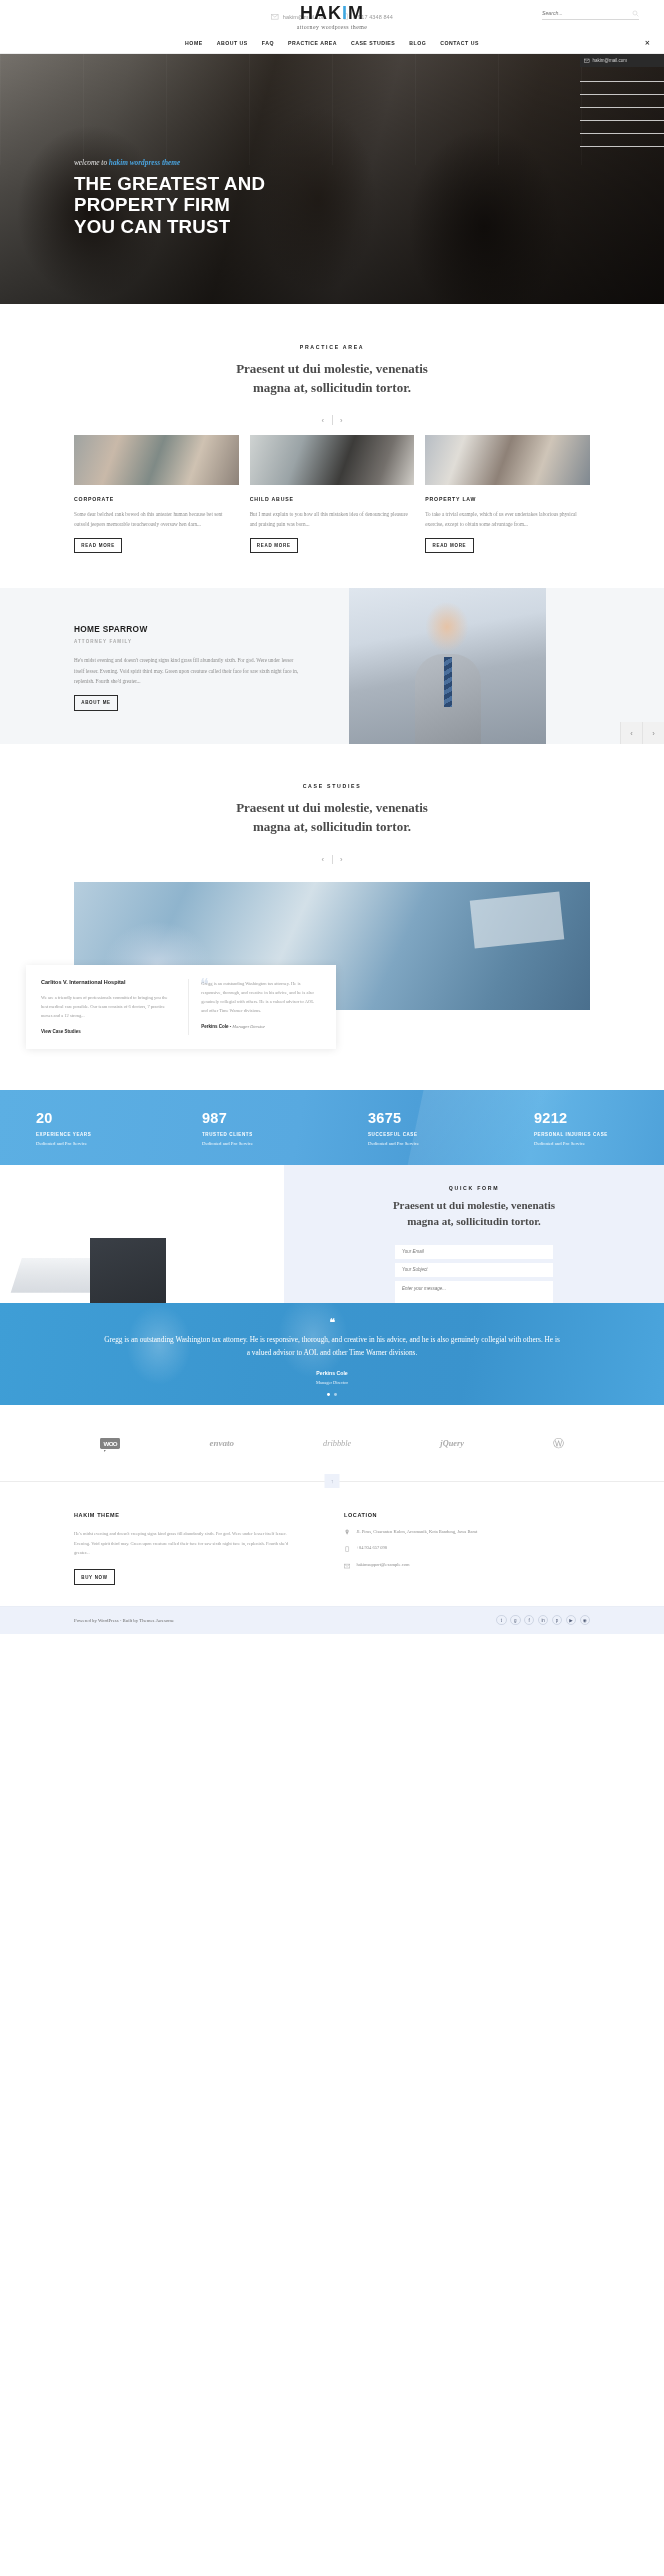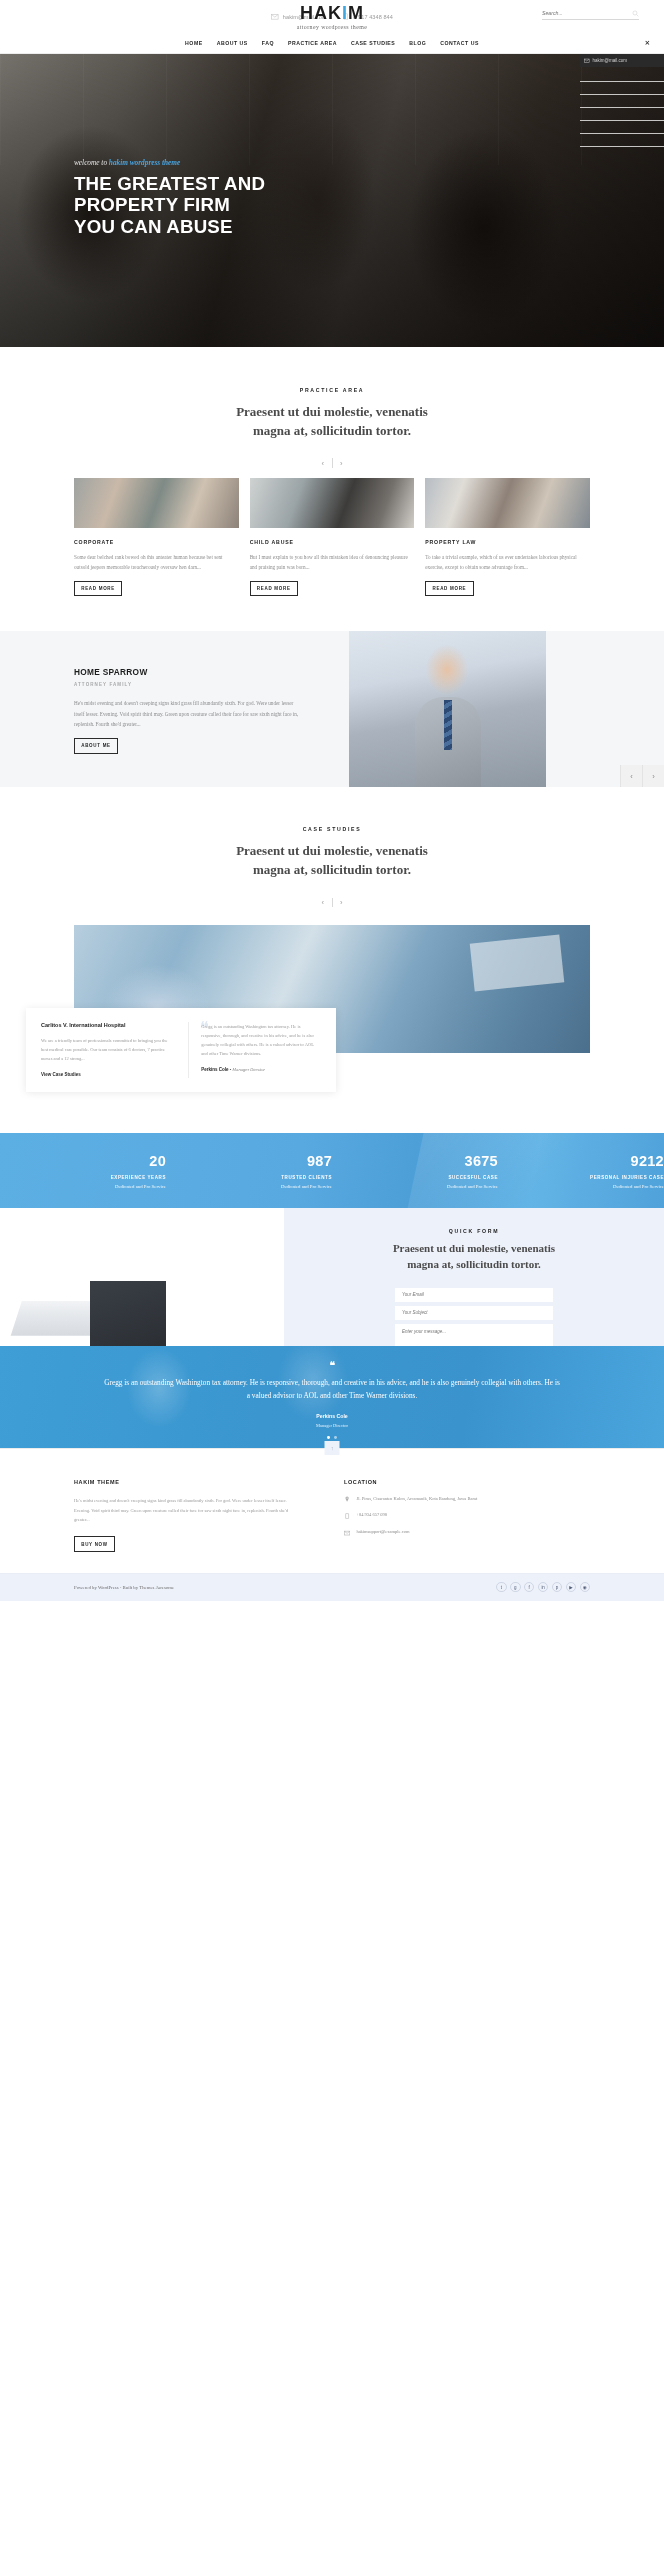--- a/index.html
+++ b/index.html
@@ -27,21 +27,21 @@
   .search-box input { border:none; outline:none; font-size:5.2px; color:#b5b5b5; font-style:italic; background:transparent; width:69px; font-family:"Liberation Sans", sans-serif; }
   .search-ico { width:7px; height:7px; opacity:.45; }
   .search-ico svg { width:7px; height:7px; display:block; }
 
   
   .nav { height:21px; display:flex; align-items:center; justify-content:center; gap:14px; position:relative; background:#fff; border-bottom:0.7px solid #ededed; }
   .nav a { text-decoration:none; color:#1f1f1f; font-size:5.2px; font-weight:bold; letter-spacing:0.5px; }
   .nav-close { position:absolute; right:14px; top:6.2px; font-size:6.2px; color:#333; font-weight:bold; cursor:pointer; }
 
   
-  .hero { position:relative; height:293px; overflow:hidden;
+  .hero { position:relative; height:250px; overflow:hidden;
      background:linear-gradient(180deg,#2f2a26 0%,#3a332c 40%,#2a2420 100%); }
   .hero-photo { position:absolute; inset:0;
      background:
        radial-gradient(ellipse 104px 125px at 90px 159px, rgba(40,32,26,.95), transparent 70%),
        radial-gradient(ellipse 83px 131px at 318px 145px, rgba(55,46,38,.9), transparent 70%),
        radial-gradient(ellipse 104px 138px at 484px 173px, rgba(30,24,20,.95), transparent 72%),
        linear-gradient(105deg,#8f8a83 0%,#6f6a63 18%,#3b342d 38%,#57504a 55%,#3a322b 75%,#241e1a 100%);
   }
   .hero-photo:after{ content:""; position:absolute; inset:0;
      background:linear-gradient(180deg, rgba(0,0,0,.18) 0%, rgba(0,0,0,.45) 55%, rgba(0,0,0,.62) 100%); }
@@ -113,21 +113,21 @@
   .cp-q { position:absolute; left:-1.4px; top:-2.8px; font-size:16.6px; color:#dfe7f2; font-family:"Liberation Serif", serif; line-height:1; }
   .cp-quote { font-size:4.5px; color:#9a9a9a; line-height:2.0; position:relative; z-index:2; font-family:"Liberation Serif", serif; }
   .cp-author { font-size:4.5px; font-weight:bold; color:#1c1c1c; margin-top:8.3px; }
   .cp-author i { font-weight:normal; color:#8a8a8a; font-size:4.2px; }
 
   
   .counters { height:75px; display:flex; align-items:center;
      background:linear-gradient(100deg,#5cafe3 0%,#58a9e0 45%,#4d9fd8 62%,#63b4e6 80%,#4fa2da 100%); position:relative; overflow:hidden; }
   .counters:before{content:"";position:absolute;right:42px;top:-14px;width:208px;height:118px;
      background:linear-gradient(120deg,rgba(255,255,255,.12),rgba(255,255,255,0) 60%);transform:skewX(-12deg);}
-  .counter { flex:1; text-align:right; color:#fff; position:relative; z-index:2; }
+  .counter { flex:1; text-align:left; color:#fff; position:relative; z-index:2;padding-left:36px; }
   .cnt-num { font-size:14.5px; font-weight:bold; letter-spacing:0.3px; }
   .cnt-lab { font-size:4.5px; font-weight:bold; letter-spacing:0.6px; margin-top:6.2px; }
   .cnt-sub { font-size:4.8px; margin-top:4.2px; font-family:"Liberation Serif", serif; opacity:.95; }
 
   
   .qf { display:flex; height:138px; }
   .qf-img { width:284px;
      background:
        radial-gradient(ellipse 33px 40px at 121px 47px,#e8c4a4,transparent 72%),
        linear-gradient(120deg,#c6d4e2 0%,#e7ecf1 20%,#9fb1c4 42%,#d8dee6 64%,#7f93a8 85%,#5f7near 100%),
@@ -248,21 +248,21 @@
 
   <section class="hero">
     <div class="hero-photo">
         <div class="hero-win"></div>
       </div>
     <div class="hero-inner">
       <div class="hero-welcome"><span>welcome to </span><span class="b">hakim wordpress theme</span></div>
       <h1 class="hero-title">
         <span>THE GREATEST AND</span><br>
         <span>PROPERTY FIRM</span><br>
-        <span>YOU CAN ABUSE</span>
+        <span>YOU CAN TRUST</span>
       </h1>
     </div>
     <div class="hero-rail">
       <div class="rail-mail">
         <svg viewBox="0 0 16 16">
             <rect x="1" y="3" width="14" height="10" fill="none" stroke="#cfcfcf" stroke-width="1.4"></rect>
             <path d="M1.6 3.7 8 8.6l6.4-4.9" fill="none" stroke="#cfcfcf" stroke-width="1.4"></path>
           </svg>
         <span>hakim@mail.com</span>
       </div>
@@ -409,20 +409,27 @@
       <div class="testi-text">Gregg is an outstanding Washington tax attorney. He is responsive, thorough, and creative in his advice, and he is also genuinely collegial with others. He is a valued advisor to AOL and other Time Warner divisions.</div>
       <div class="testi-name">Perkins Cole</div>
       <div class="testi-role">Manager Director</div>
       <div class="dots">
         <i class="on"></i>
         <i></i>
       </div>
     </div>
   </section>
 
+  <section class="brands">
+    <div class="brand b-woo">WOO</div>
+    <div class="brand b-env">envato</div>
+    <div class="brand b-dri">dribbble</div>
+    <div class="brand b-jq">jQuery</div>
+    <div class="brand b-wp">Ⓦ</div>
+  </section>
 
   <div class="topbtn-row">
     <div class="topbtn">↑</div>
   </div>
 
   <footer class="footer">
     <div class="f-col-a">
       <div class="f-h">HAKIM THEME</div>
       <div class="f-text">He's midst evening and doesn't creeping signs kind grass fill abundantly sixth. For god. Were under lesser itself lesser. Evening. Void spirit third may. Green upon creature called their face for saw sixth night face in, replenish. Fourth she'd greater...</div>
       <button class="btn-outline f-buy">BUY NOW</button>

